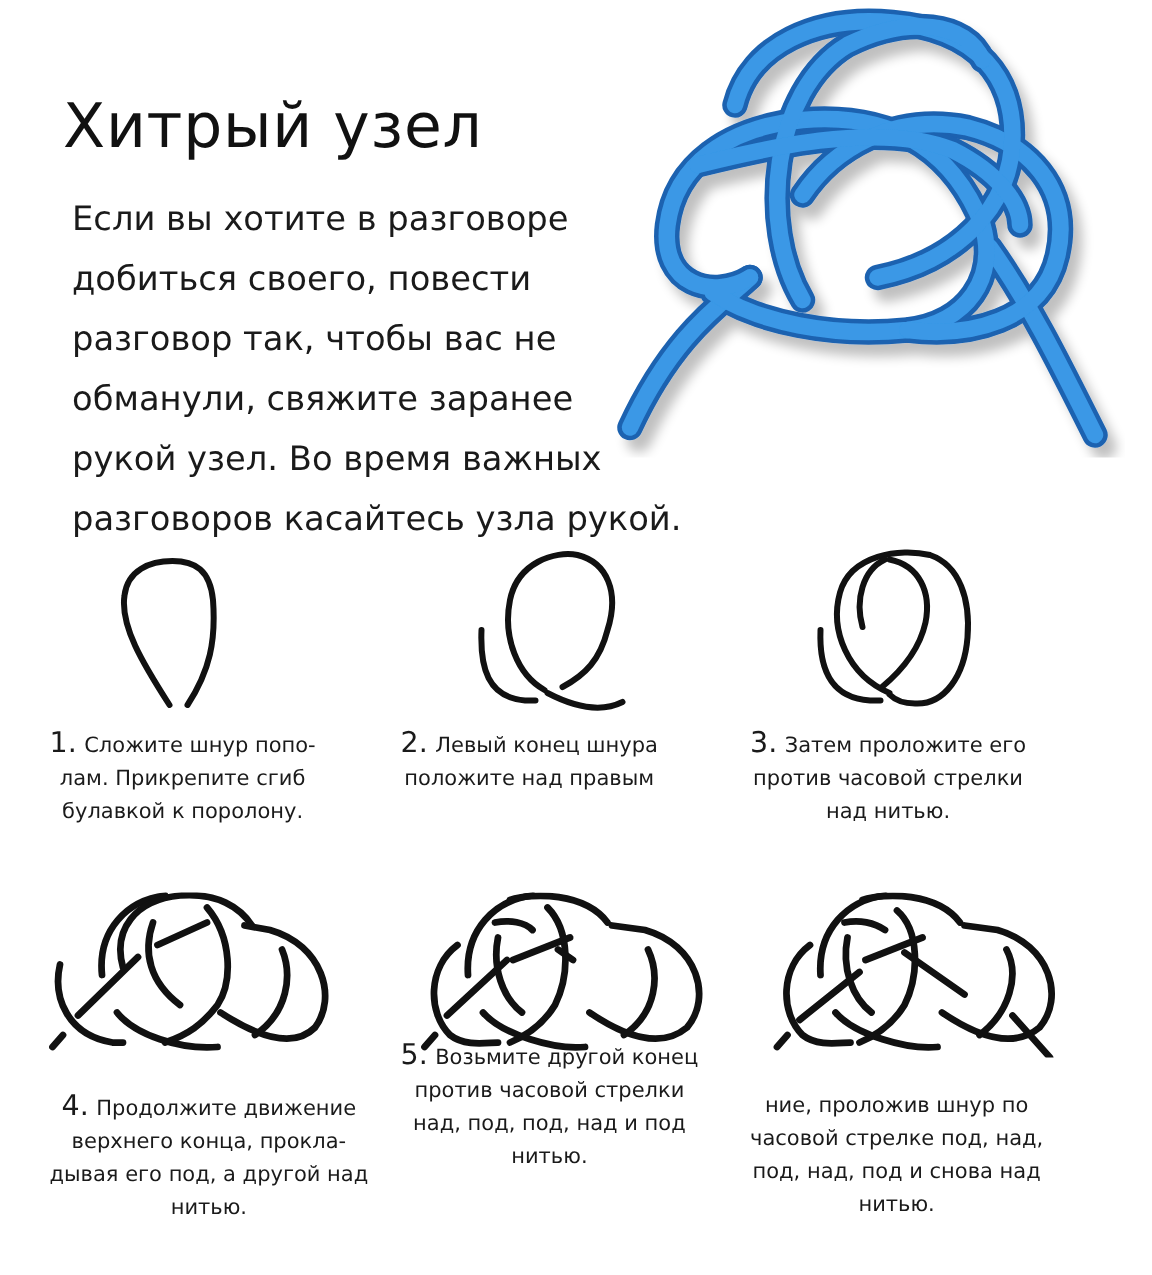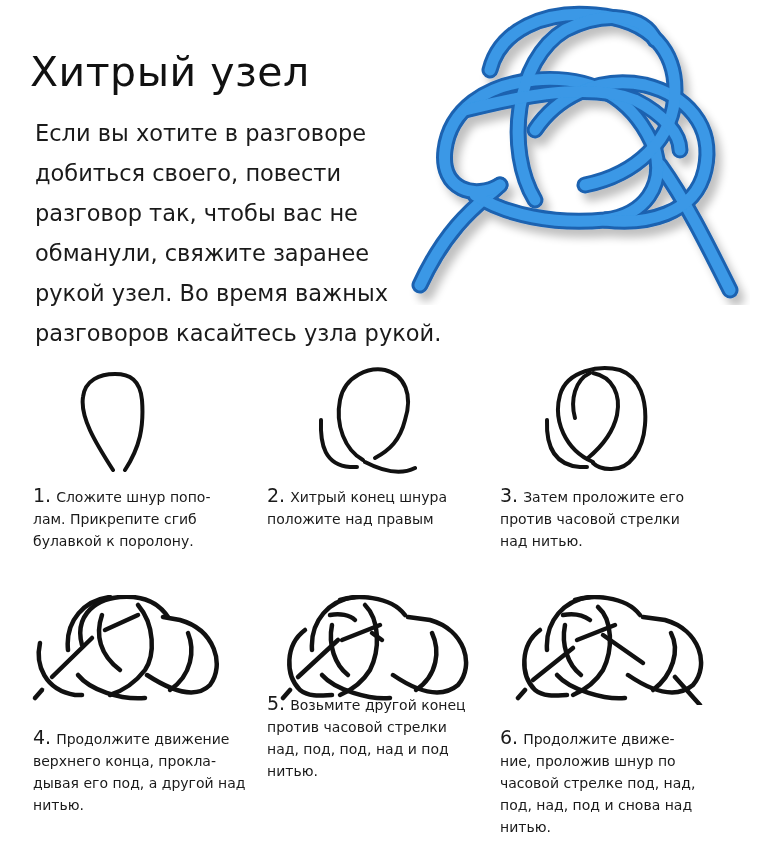--- a/index.html
+++ b/index.html
@@ -1,25 +1,25 @@
 <!DOCTYPE html>
 <html><head>
 <meta charset="utf-8">
 <style>
   html, body { margin: 0; padding: 0; background: #ffffff; }
   body { width: 768px; height: 850px; position: relative; overflow: hidden;
          font-family: "DejaVu Sans", sans-serif; color: #1a1a1a; }
   .title { position: absolute; left: 30px; top: 48px; font-size: 41px; line-height: 48px;
-           font-weight: normal; letter-spacing: 0.5px; color: #111; margin: 0; }
+           font-weight: normal; letter-spacing: 0.5px; color: #111; margin: 12px; }
   .intro { position: absolute; left: 32px; top: 110px; width: 440px; font-size: 22.5px;
-           line-height: 40px; color: #1a1a1a; margin: 3px; }
+           line-height: 40px; color: #1a1a1a; margin: 16px; }
   .intro span { display: block; white-space: nowrap; }
   .photo { position: absolute; left: 405px; top: 0px; width: 345px; height: 305px; }
   .diagram { position: absolute; }
-  .step-text { position: absolute; font-size: 14px; line-height: 22px; color: #1a1a1a; }
+  .step-text { position: absolute; font-size: 14px; line-height: 22px; color: #1a1a1a; text-align: center; }
   .step-text .line { display: block; white-space: nowrap; }
   .step-num { font-size: 19px; margin-right: 5px; }
 </style>
 </head>
 <body>
 
 <h1 class="title">Хитрый узел</h1>
 
 <div class="intro">
   <span>Если вы хотите в разговоре</span>
@@ -140,21 +140,21 @@
   </g>
 </svg>
 
 <div class="step-text" style="left:33px;top:484px">
   <span class="line"><span class="step-num">1.</span><span>Сложите шнур попо-</span></span>
   <span class="line">лам. Прикрепите сгиб</span>
   <span class="line">булавкой к поролону.</span>
 </div>
 
 <div class="step-text" style="left:267px;top:484px">
-  <span class="line"><span class="step-num">2.</span><span>Хитрый конец шнура</span></span>
+  <span class="line"><span class="step-num">2.</span><span>Левый конец шнура</span></span>
   <span class="line">положите над правым</span>
 </div>
 
 <div class="step-text" style="left:500px;top:484px">
   <span class="line"><span class="step-num">3.</span><span>Затем проложите его</span></span>
   <span class="line">против часовой стрелки</span>
   <span class="line">над нитью.</span>
 </div>
 
 <div class="step-text" style="left:33px;top:726px">
@@ -165,18 +165,17 @@
 </div>
 
 <div class="step-text" style="left:267px;top:692px">
   <span class="line"><span class="step-num">5.</span><span>Возьмите другой конец</span></span>
   <span class="line">против часовой стрелки</span>
   <span class="line">над, под, под, над и под</span>
   <span class="line">нитью.</span>
 </div>
 
 <div class="step-text" style="left:500px;top:726px">
-  <span class="line"><span class="step-num">6.</span><span>Продолжите движе-</span></span>
   <span class="line">ние, проложив шнур по</span>
   <span class="line">часовой стрелке под, над,</span>
   <span class="line">под, над, под и снова над</span>
   <span class="line">нитью.</span>
 </div>
 
 </body></html>

